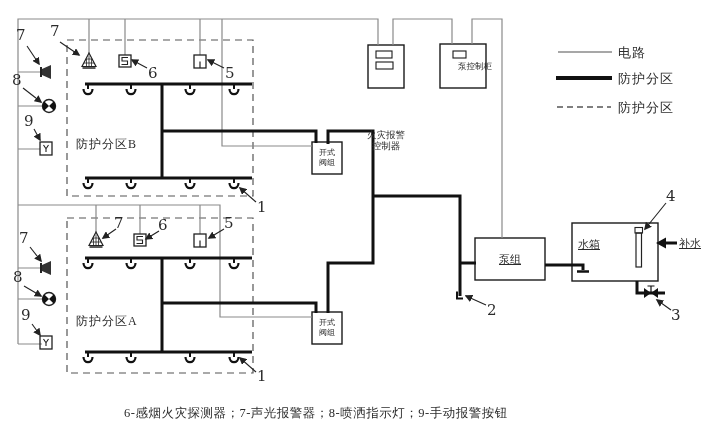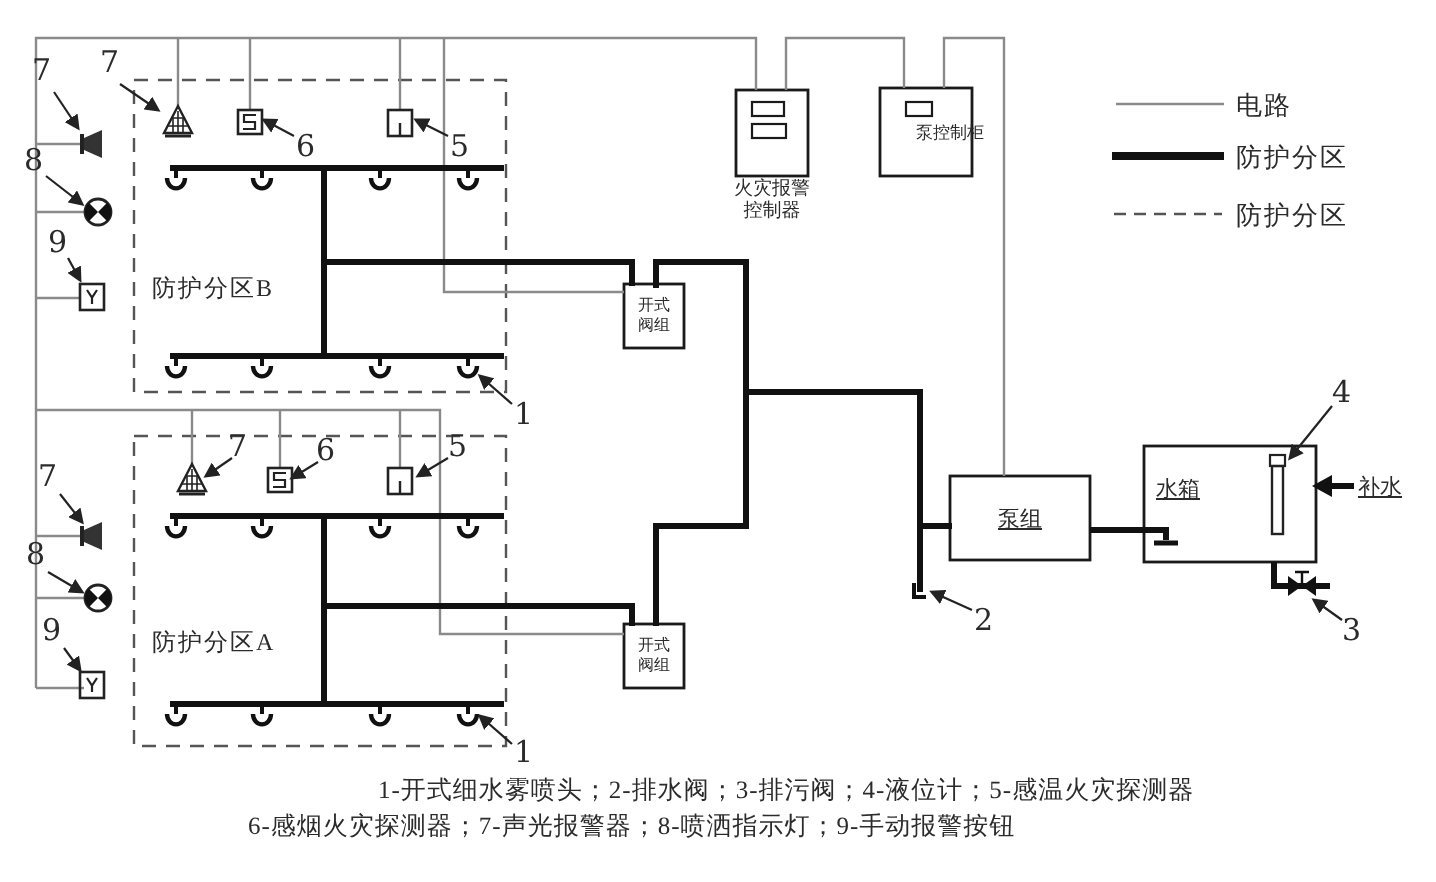--- a/index.html
+++ b/index.html
@@ -3,21 +3,21 @@
 <meta charset="utf-8">
 <style>
   html,body{margin:0;padding:0;background:#fff;}
   #stage{position:relative;width:718px;height:441px;background:#fff;overflow:hidden;
          font-family:"Liberation Serif","DejaVu Serif",serif;color:#222;}
   #stage svg{position:absolute;left:0;top:0;}
   .lbl{position:absolute;white-space:nowrap;color:#2b2b2b;}
   .cjk{font-family:"Liberation Serif","DejaVu Serif",serif;}
   .zone-lbl{font-size:12px;letter-spacing:1px;margin-top:17px;}
   .box-lbl{text-align:center;line-height:10px;font-size:8px;}
-  .fac-lbl{font-size:9.5px;line-height:11px;text-align:center;}
+  .fac-lbl{font-size:9.5px;line-height:11px;text-align:center;margin-top:40px;}
   .pcc-lbl{font-size:8.5px;text-align:center;}
   .big-lbl{font-size:11px;text-align:center;text-decoration:underline;}
   .legend-lbl{font-size:13px;letter-spacing:1px;}
   .callout{font-size:15px;font-family:"DejaVu Serif","Liberation Serif",serif;}
   .caption{font-size:12.5px;letter-spacing:0.5px;}
 </style>
 </head>
 <body>
 
 <div id="stage">
@@ -213,16 +213,15 @@
   <span class="lbl callout" style="left:13px;top:268px;">8</span>
   <span class="lbl callout" style="left:21px;top:306px;">9</span>
   <span class="lbl callout" style="left:114px;top:214px;">7</span>
   <span class="lbl callout" style="left:158px;top:216px;">6</span>
   <span class="lbl callout" style="left:224px;top:214px;">5</span>
   <span class="lbl callout" style="left:257px;top:367px;">1</span>
   <span class="lbl callout" style="left:487px;top:301px;">2</span>
   <span class="lbl callout" style="left:666px;top:187px;">4</span>
   <span class="lbl callout" style="left:671px;top:306px;">3</span>
 
-  <div class="lbl cjk caption" style="left:189px;top:387px;">1-开式细水雾喷头；2-排水阀；3-排污阀；4-液位计；5-感温火灾探测器</div>
   <div class="lbl cjk caption" style="left:124px;top:405px;">6-感烟火灾探测器；7-声光报警器；8-喷洒指示灯；9-手动报警按钮</div>
 
 </div>
 
 </body></html>

